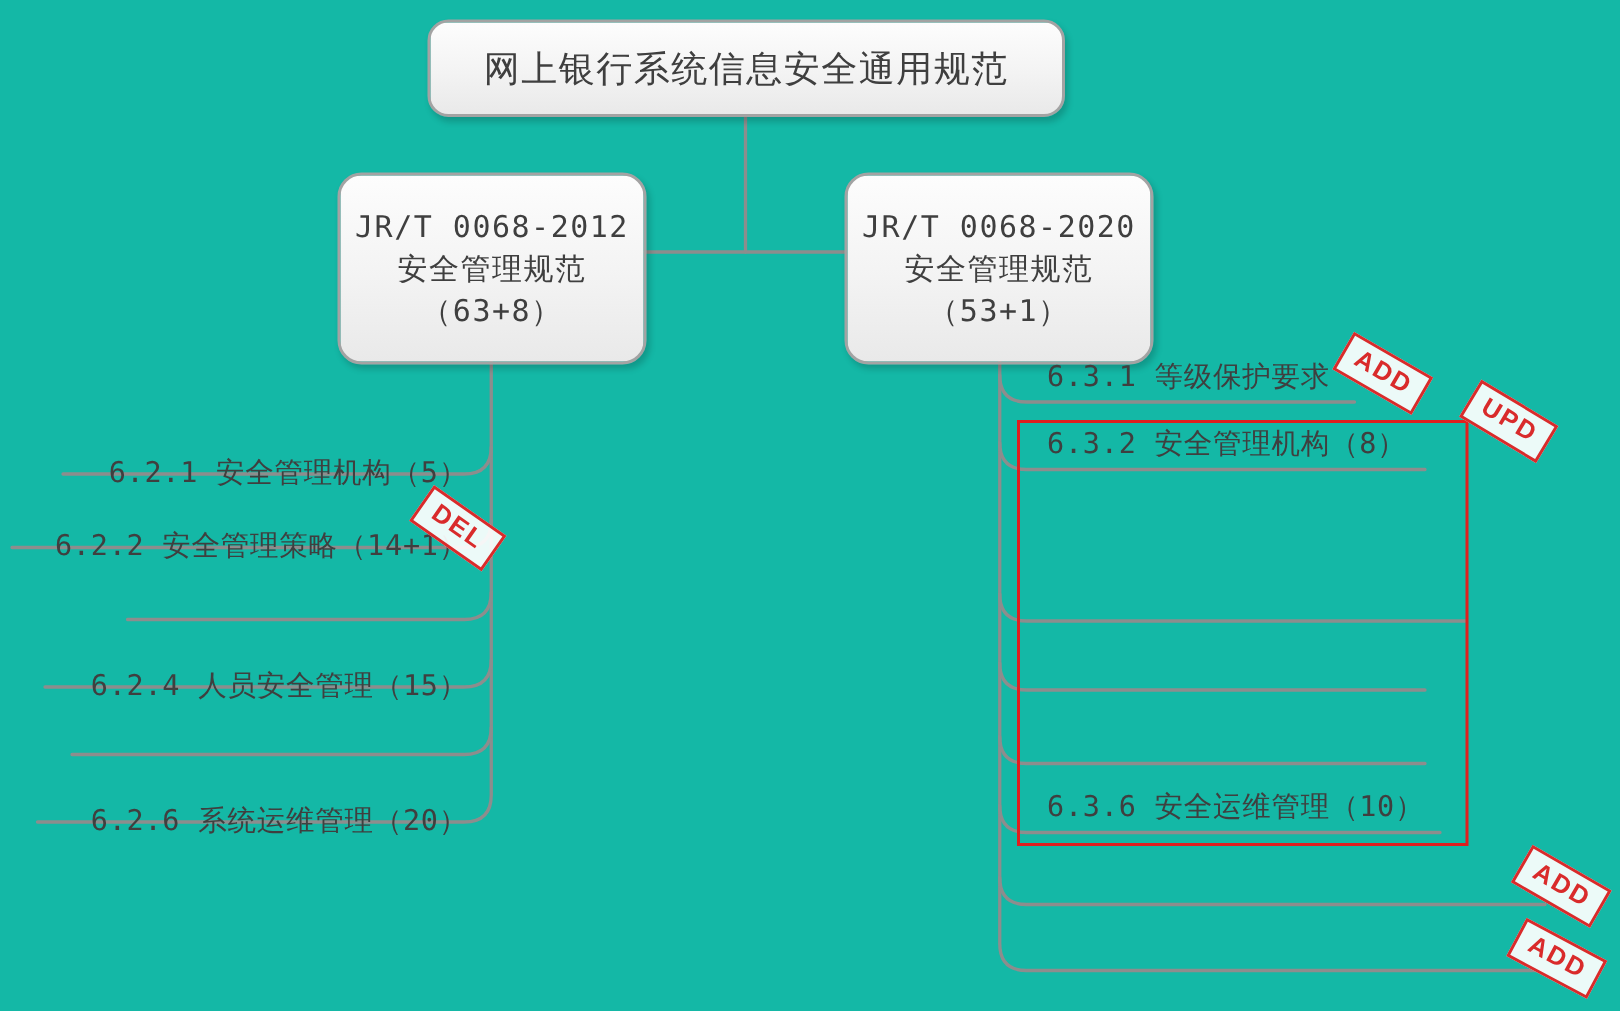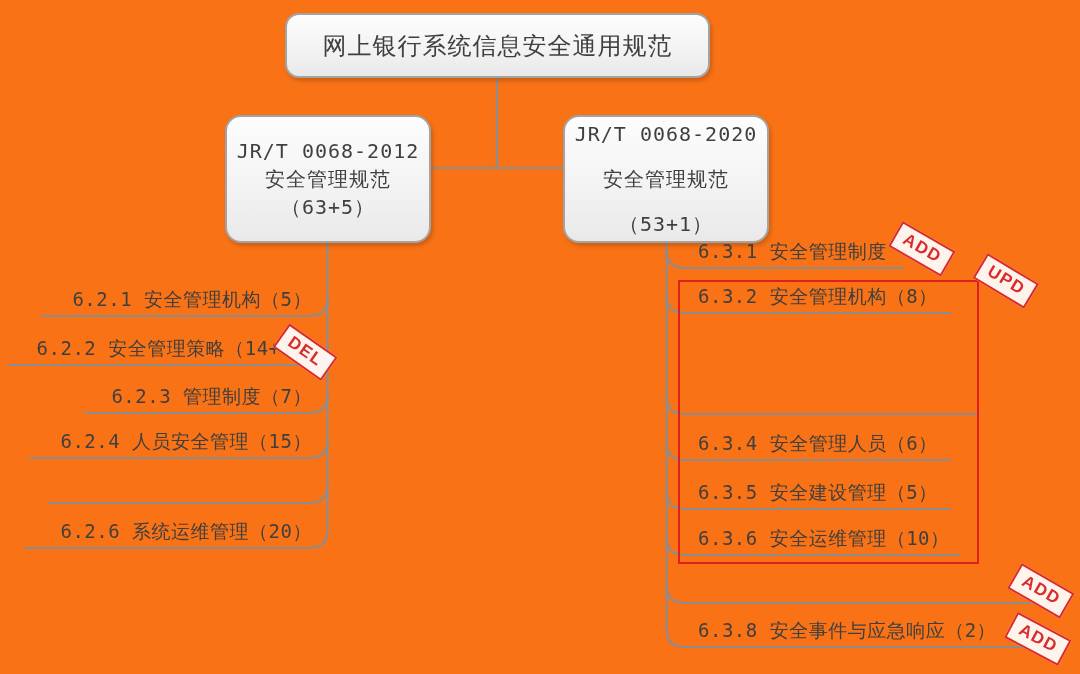--- a/index.html
+++ b/index.html
@@ -1,20 +1,20 @@
 <!DOCTYPE html>
 <html><head>
 <meta charset="utf-8">
 <style>
   html, body { margin: 0; padding: 0; background: #ffffff; }
   .canvas {
     position: relative;
     width: 1080px;
     height: 674px;
-    background: #f97316;
+    background: #14b8a6;
     overflow: hidden;
     font-family: "DejaVu Sans Mono", "Liberation Mono", monospace;
     color: #3d3d3d;
   }
   svg.connectors {
     position: absolute;
     left: 0; top: 0;
     width: 1080px; height: 674px;
     z-index: 1;
   }
@@ -35,32 +35,32 @@
   }
   .node.root {
     left: 285px; top: 13px; width: 425px; height: 65px;
     font-size: 24px; letter-spacing: 1px; border-radius: 14px;
   }
   .node.child {
     top: 115px; width: 206px; height: 128px;
     font-size: 20px; line-height: 28px; letter-spacing: 1px;
   }
   .node.child.left  { left: 225px; }
-  .node.child.right { left: 563px; gap: 17px; }
+  .node.child.right { left: 563px; }
   .item {
     position: absolute;
     height: 26px;
     line-height: 26px;
     font-size: 19px;
     letter-spacing: 0.5px;
     white-space: nowrap;
     z-index: 2;
     color: #3f3f3f;
   }
-  .item.l { left: 0; width: 312px; text-align: right; }
+  .item.l { left: 0; width: 312px; text-align: right; margin-top: 16px; }
   .item.r { left: 698px; text-align: left; }
   .red-box {
     position: absolute;
     left: 678px; top: 280px; width: 301px; height: 284px;
     box-sizing: border-box;
     border: 2.5px solid #e01f1f;
     z-index: 3;
     background: transparent;
   }
   .stamp {
@@ -109,43 +109,39 @@
     <path d="M1030 603 H684.5 Q666.5 603 666.5 585"></path>
   </svg>
 
   <div class="node root">
     <span>网上银行系统信息安全通用规范</span>
   </div>
 
   <div class="node child left">
     <span>JR/T 0068-2012</span>
     <span>安全管理规范</span>
-    <span>（63+5）</span>
+    <span>（63+8）</span>
   </div>
 
   <div class="node child right">
     <span>JR/T 0068-2020</span>
     <span>安全管理规范</span>
     <span>（53+1）</span>
   </div>
 
   <div class="red-box"></div>
 
   <div class="item l" style="top:286px">6.2.1 安全管理机构（5）</div>
   <div class="item l" style="top:335px">6.2.2 安全管理策略（14+1）</div>
-  <div class="item l" style="top:383px">6.2.3 管理制度（7）</div>
   <div class="item l" style="top:428px">6.2.4 人员安全管理（15）</div>
   <div class="item l" style="top:518px">6.2.6 系统运维管理（20）</div>
 
-  <div class="item r" style="top:238px">6.3.1 安全管理制度</div>
+  <div class="item r" style="top:238px">6.3.1 等级保护要求</div>
   <div class="item r" style="top:283px">6.3.2 安全管理机构（8）</div>
-  <div class="item r" style="top:430px">6.3.4 安全管理人员（6）</div>
-  <div class="item r" style="top:479px">6.3.5 安全建设管理（5）</div>
   <div class="item r" style="top:525px">6.3.6 安全运维管理（10）</div>
-  <div class="item r" style="top:617px">6.3.8 安全事件与应急响应（2）</div>
 
   <div class="stamp del">DEL</div>
   <div class="stamp add1">ADD</div>
   <div class="stamp upd">UPD</div>
   <div class="stamp add7">ADD</div>
   <div class="stamp add8">ADD</div>
 
 </div>
 
 </body></html>

